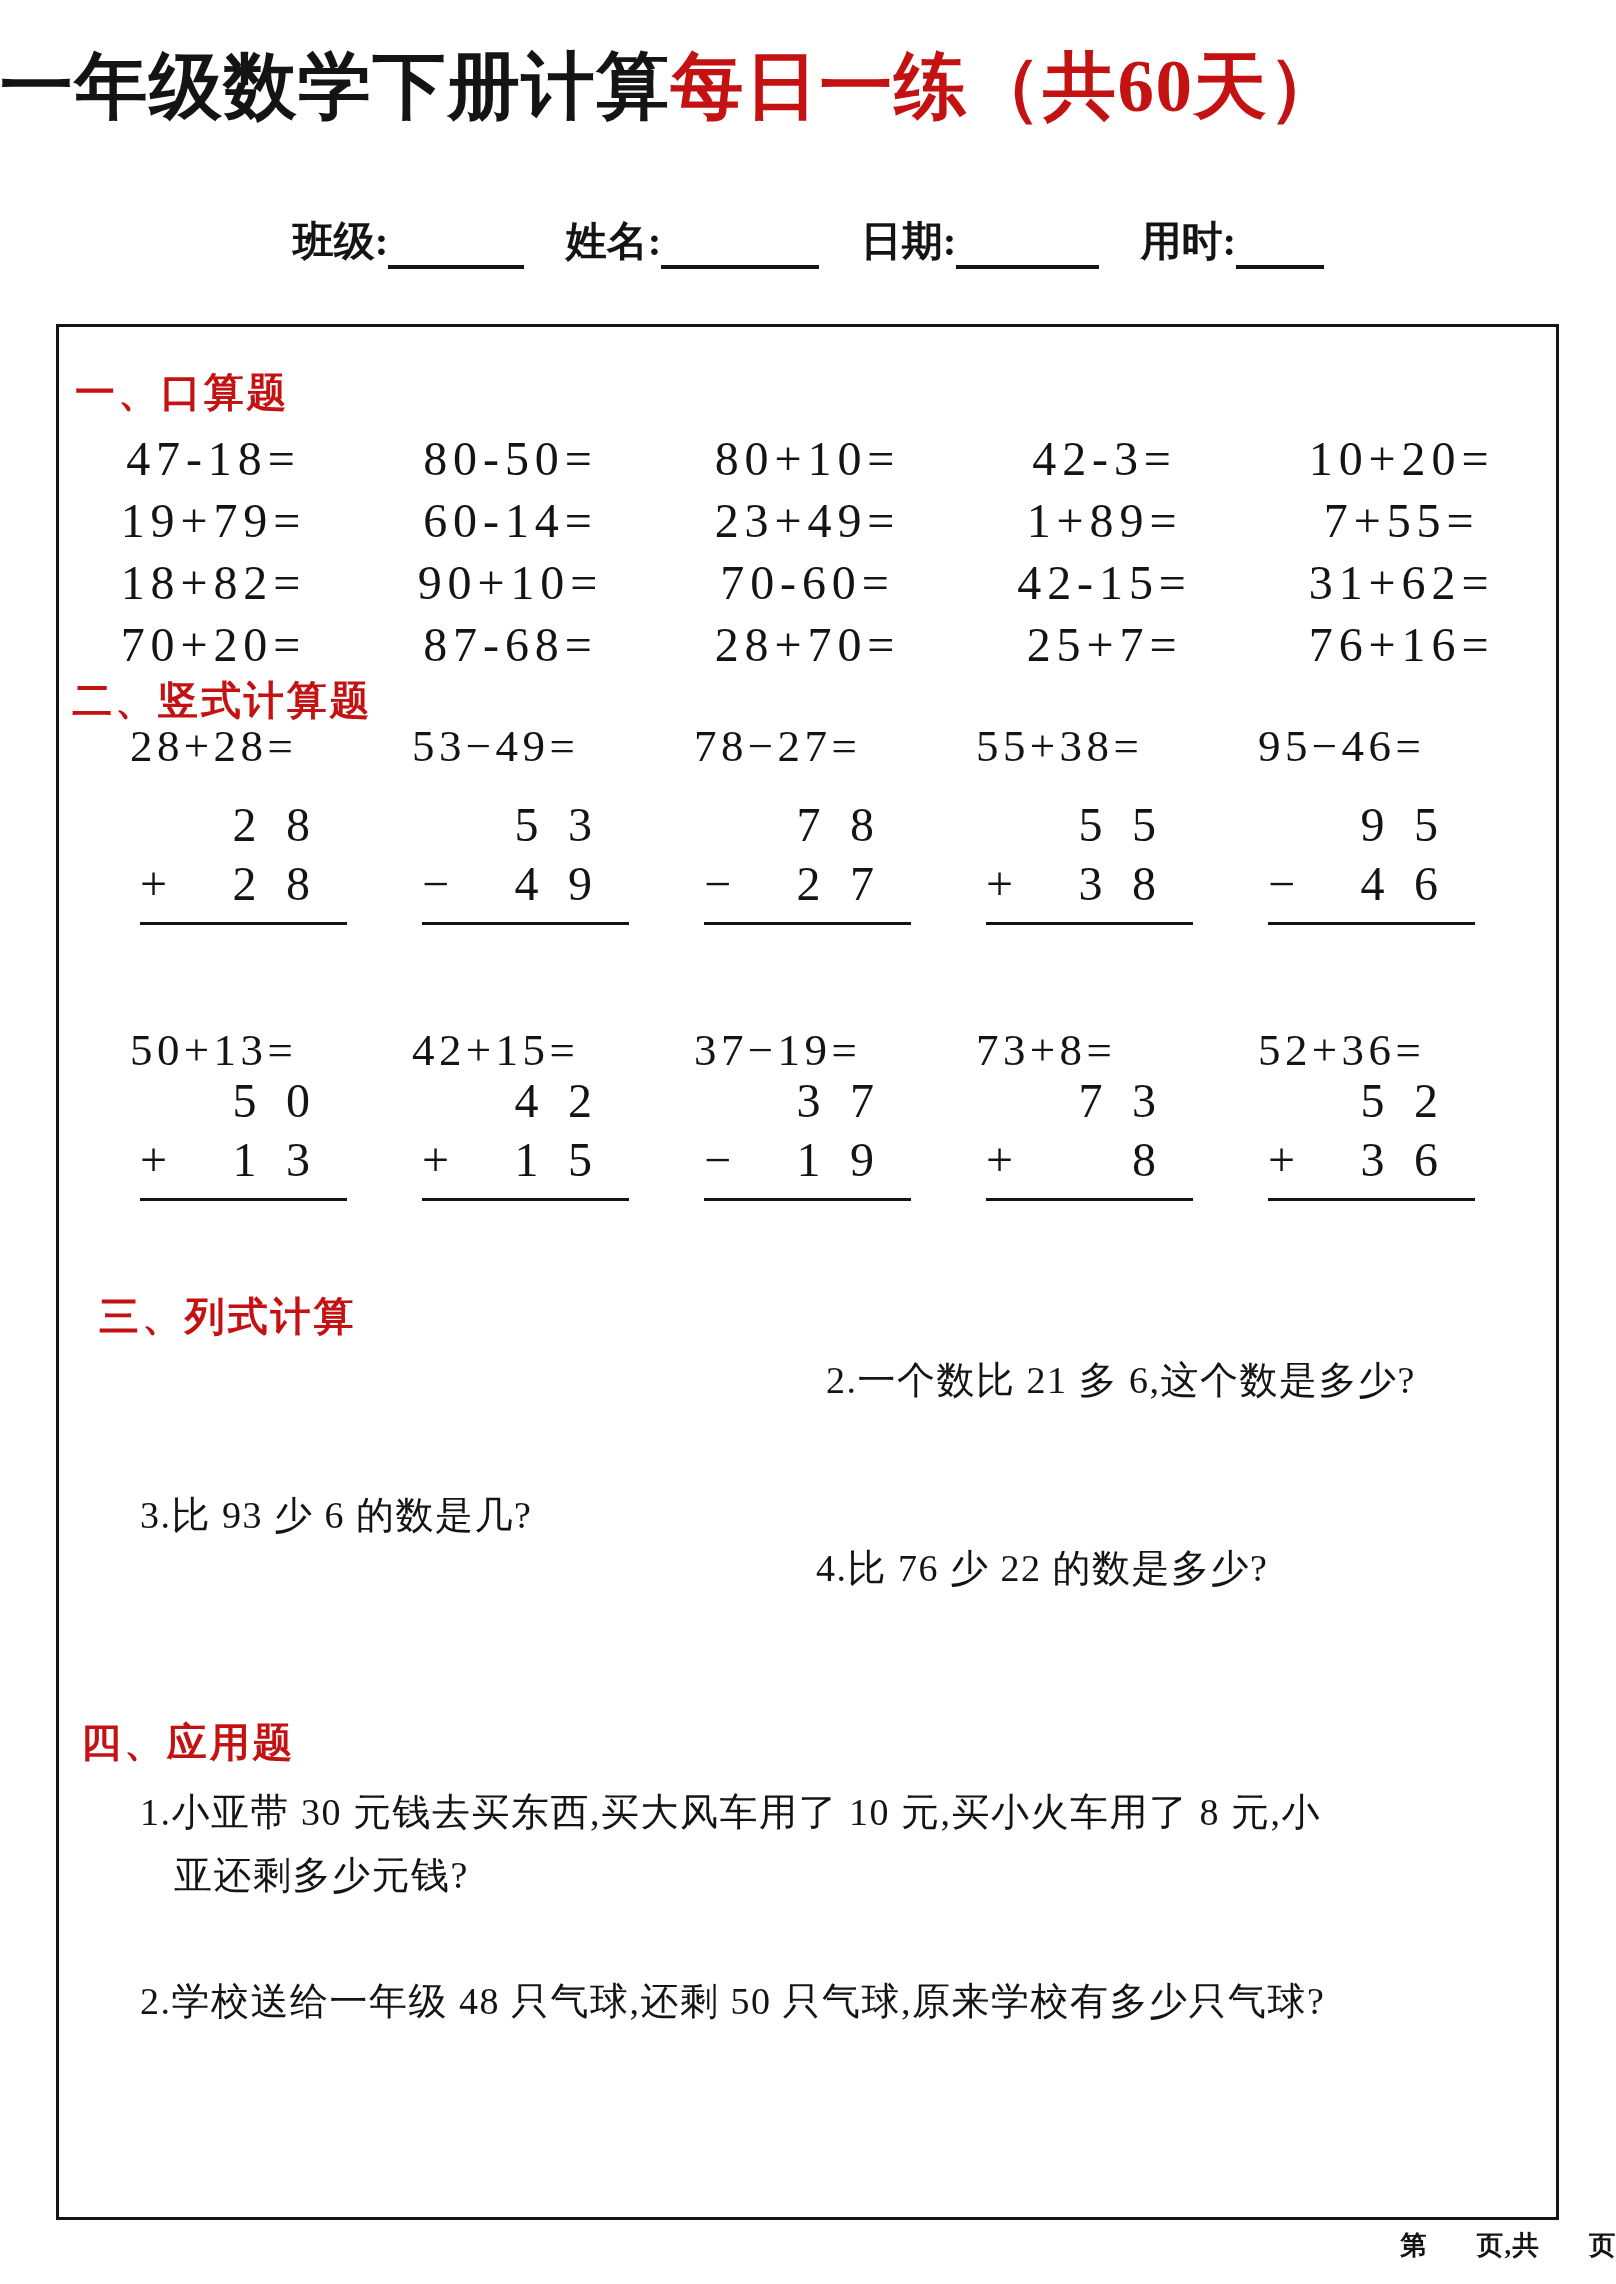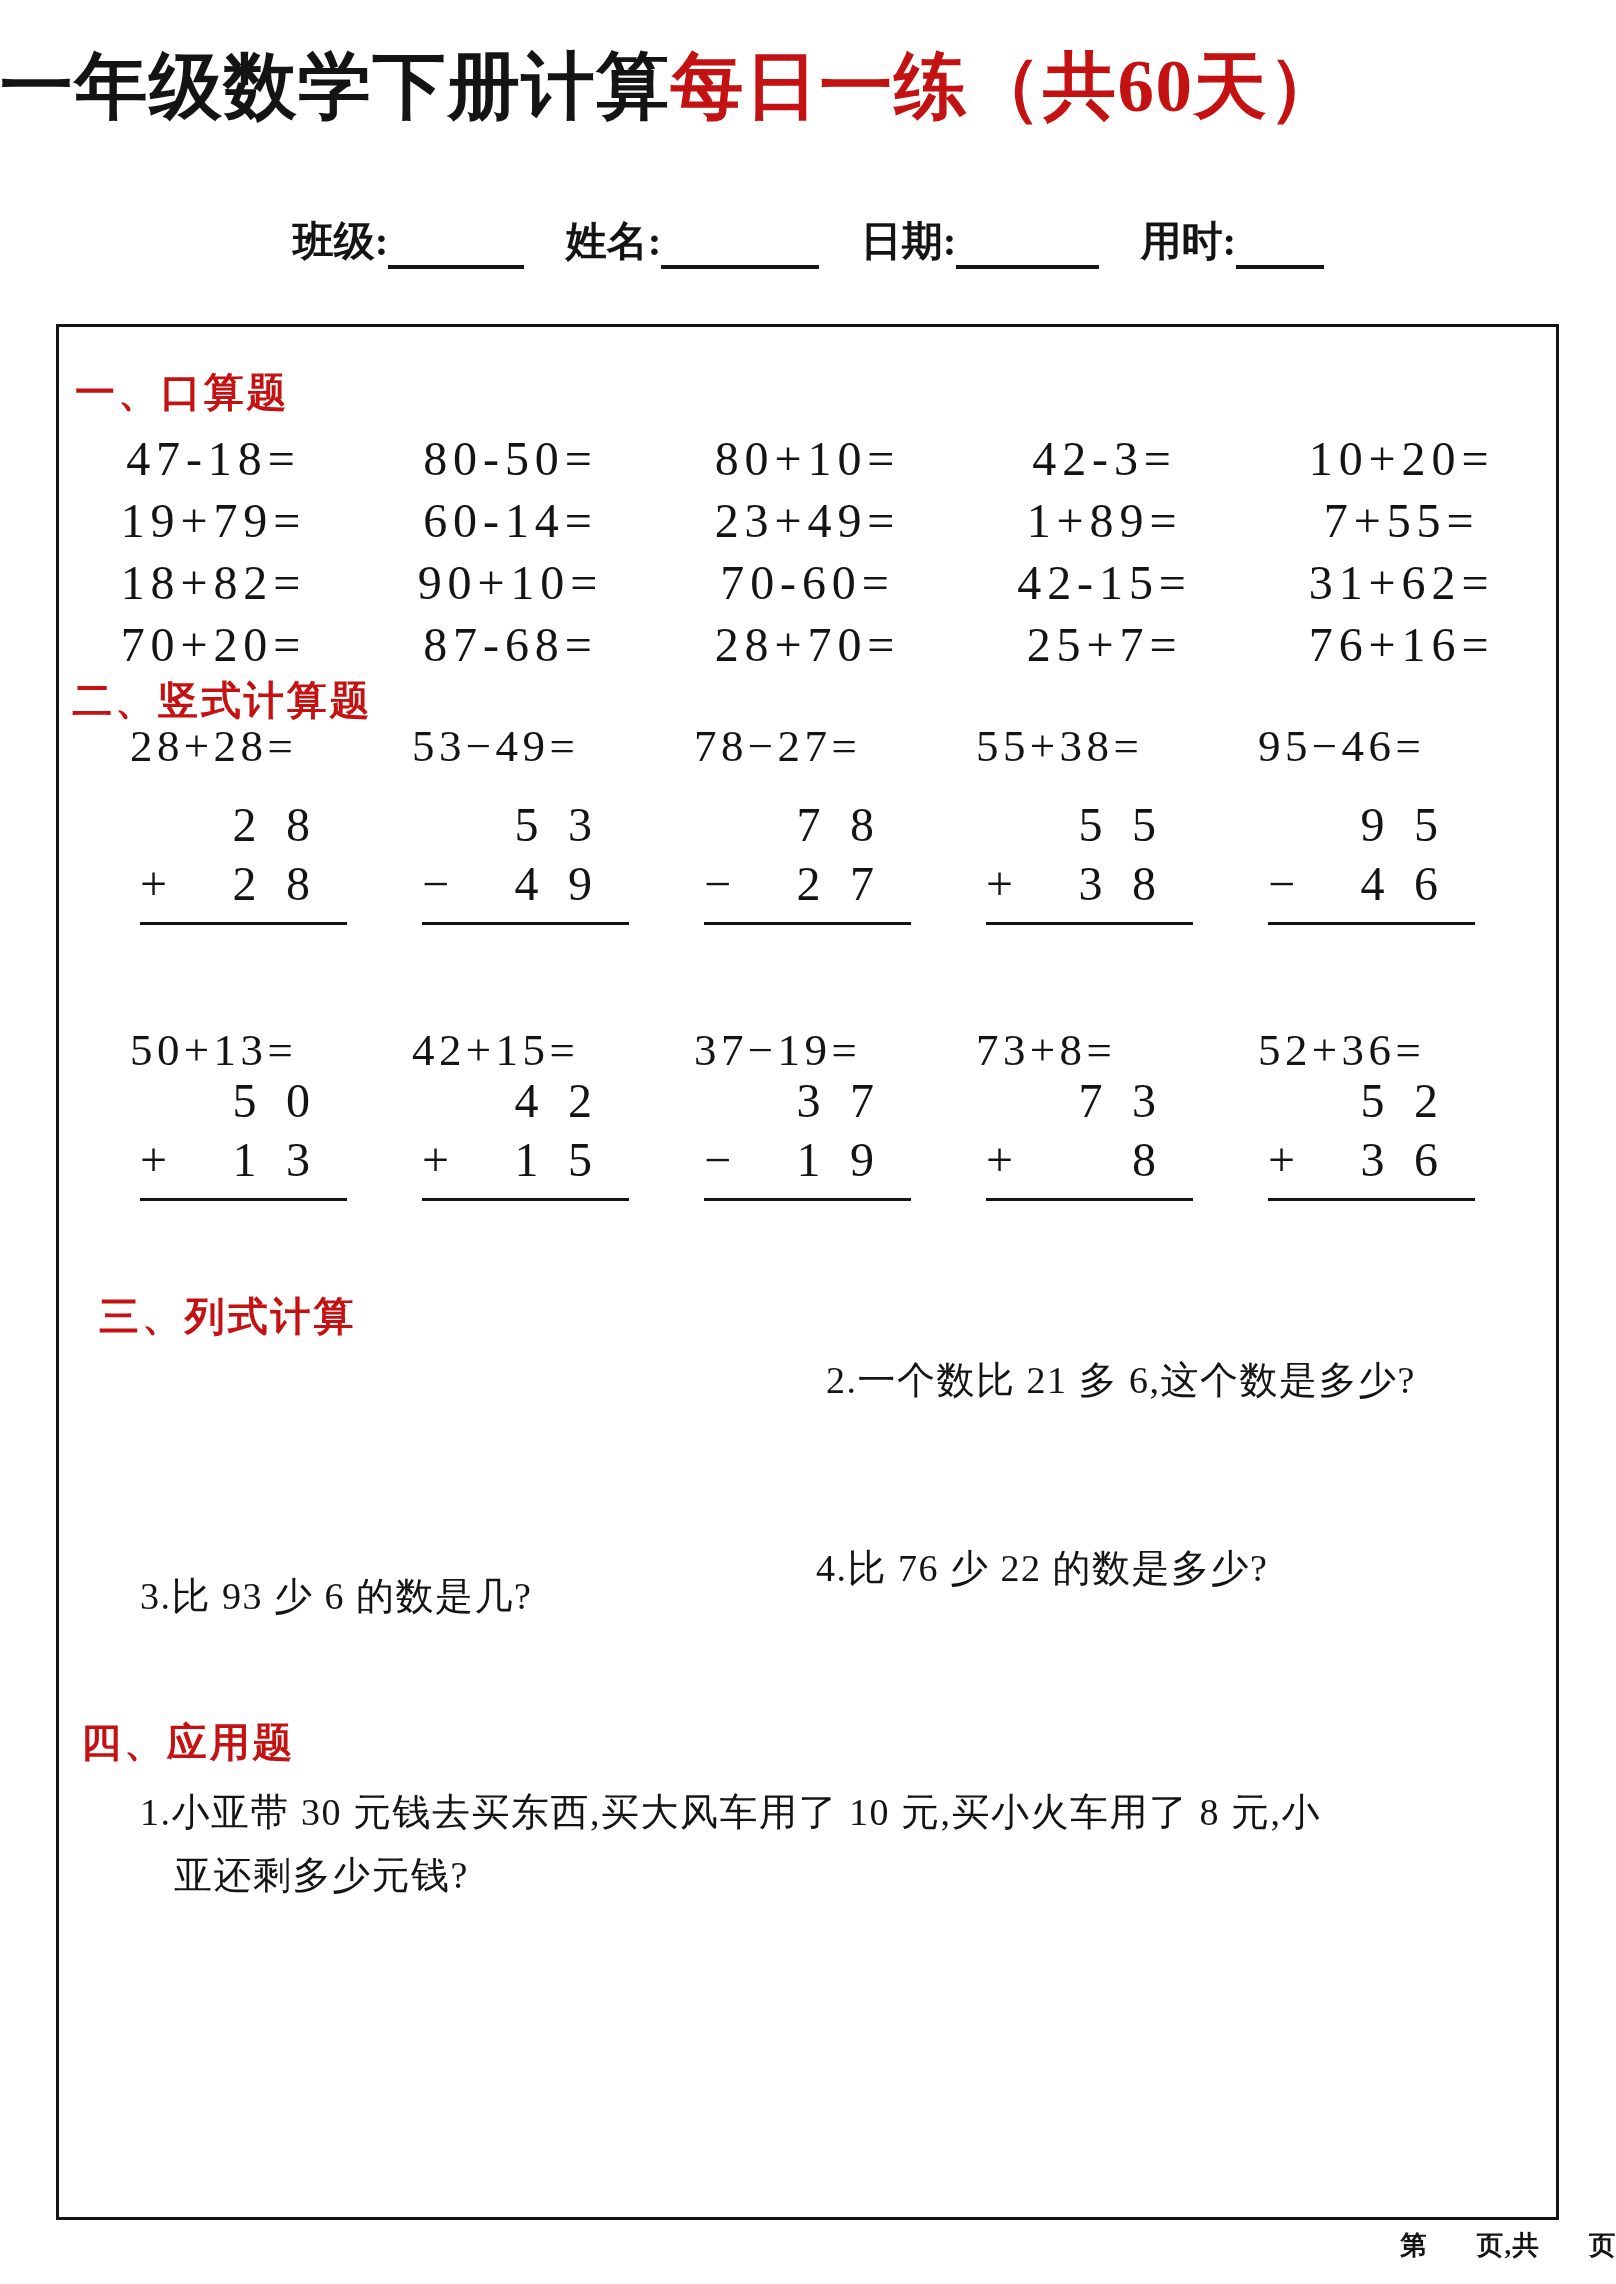--- a/index.html
+++ b/index.html
@@ -62,21 +62,21 @@
   .vmid{height:59px;line-height:59px;display:flex;justify-content:space-between;}
   .vop{padding-left:0px;}
   .vnum2{padding-right:37px;word-spacing:17.6px;text-align:right;white-space:pre;}
   .vline{border-bottom:3.7px solid #141414;margin-top:8.8px;}
   
   .prob{
     position:absolute;font-size:38px;letter-spacing:1.5px;white-space:nowrap;
   }
   .s3q1{top:1028px;left:81px;}
   .s3q2{top:1028px;left:767px;}
-  .s3q3{top:1244px;left:81px;}
+  .s3q3{top:1163px;left:81px;}
   .s3q4{top:1216px;left:757px;}
   .p1l1{top:1460px;left:81px;}
   .p1l2{top:1523px;left:115px;}
   .p2{top:1649px;left:81px;}
   
   .footer{
     position:absolute;top:2228px;left:0;width:100%;text-align:right;
     font-size:26.4px;font-weight:bold;white-space:pre;letter-spacing:1.5px;
   }
 </style>
@@ -225,17 +225,18 @@
   </div>
 
   <div class="heading h3">三、列式计算</div>
   <div class="prob s3q2">2.一个数比 21 多 6,这个数是多少?</div>
   <div class="prob s3q3">3.比 93 少 6 的数是几?</div>
   <div class="prob s3q4">4.比 76 少 22 的数是多少?</div>
 
   <div class="heading h4">四、应用题</div>
   <div class="prob p1l1">1.小亚带 30 元钱去买东西,买大风车用了 10 元,买小火车用了 8 元,小</div>
   <div class="prob p1l2">亚还剩多少元钱?</div>
+  <div class="prob p2">2.学校送给一年级 48 只气球,还剩 50 只气球,原来学校有多少只气球?</div>
 
 </div>
 
 <div class="footer">第      页,共      页</div>
 
 
 </body></html>

